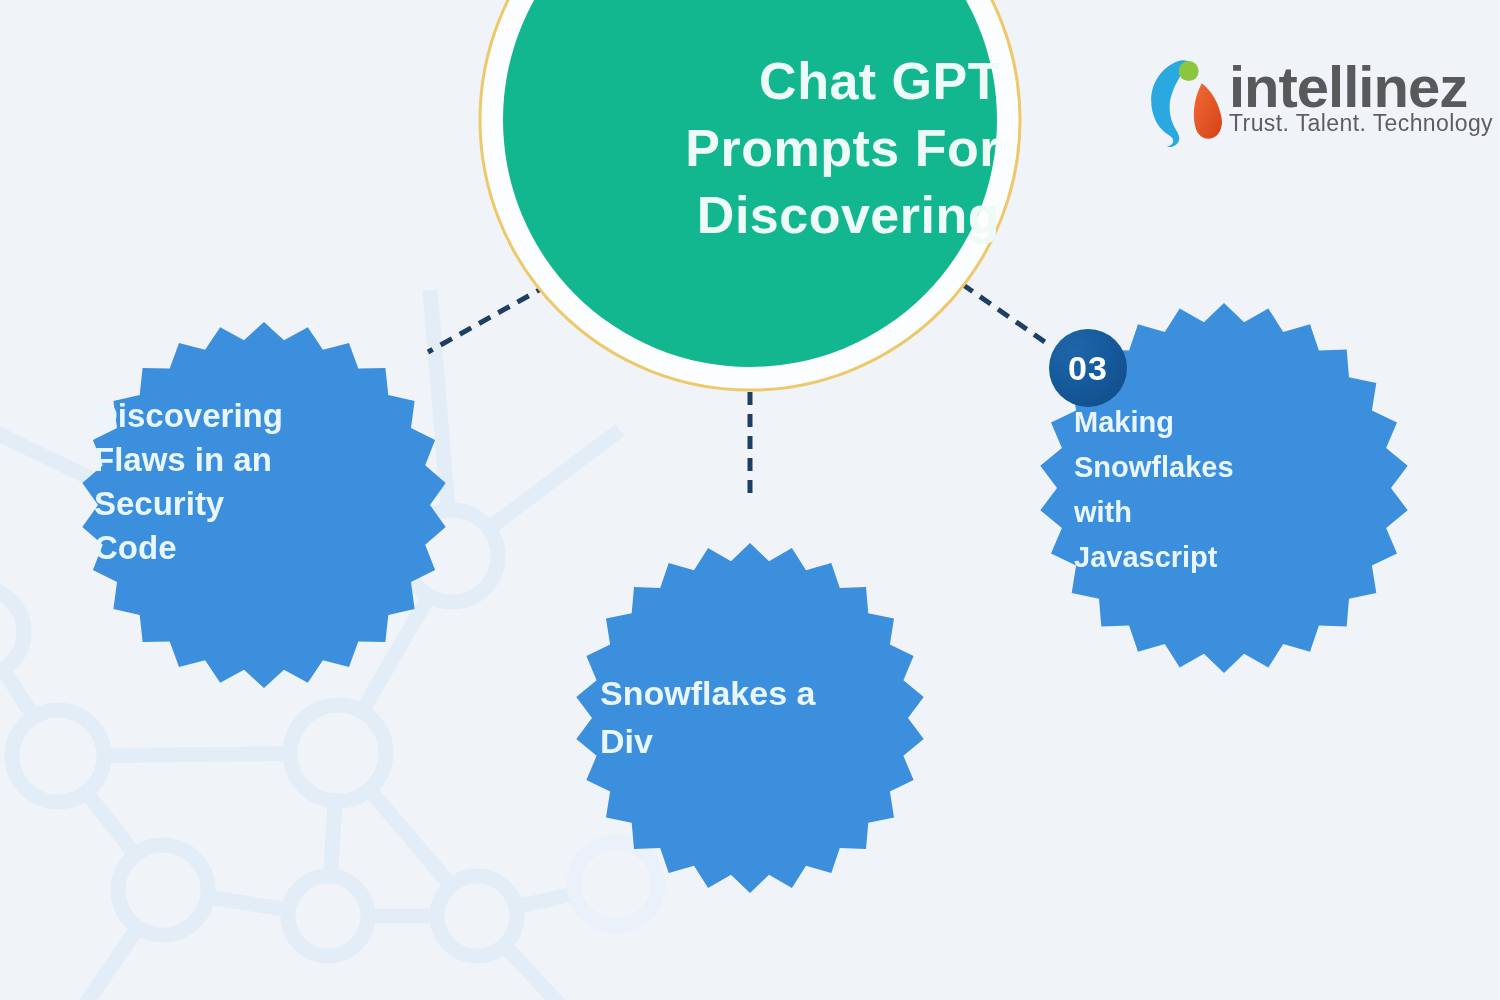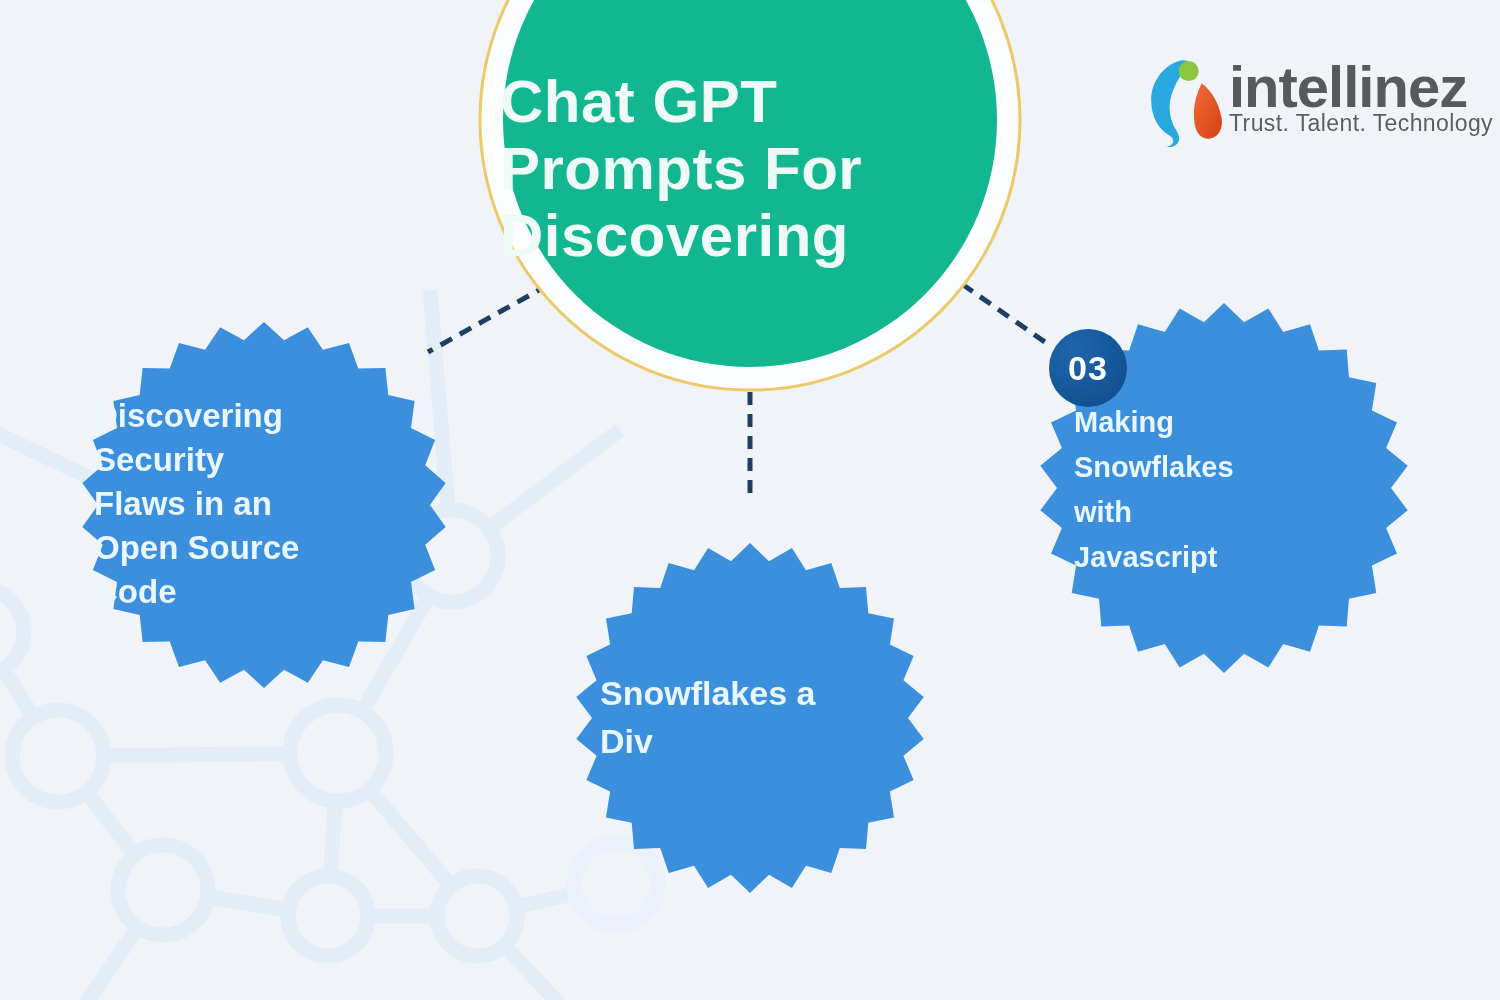--- a/index.html
+++ b/index.html
@@ -15,22 +15,22 @@
   .t1{left:94px;top:394px;width:340px;font-size:33px;line-height:44px;}
   .t2{left:600px;top:669px;width:300px;font-size:34px;line-height:48px;}
   .t3{left:1074px;top:400px;width:300px;font-size:29px;line-height:45px;}
   .badge{position:absolute;z-index:3;width:78px;height:78px;border-radius:50%;
          background:radial-gradient(circle at 32% 28%, #1f66a9 0%, #155a9c 45%, #114a85 100%);
          display:flex;align-items:center;justify-content:center;
          color:#ffffff;font-weight:bold;font-size:34px;letter-spacing:1px;}
   .b1{left:356px;top:326px;}
   .b2{left:711px;top:493px;}
   .b3{left:1049px;top:329px;}
-  .title{position:absolute;z-index:4;left:500px;top:48px;width:500px;text-align:left;
-         font-weight:bold;font-size:60px;line-height:67px;color:#eefaf6;letter-spacing:.5px;margin-top:20px;}
+  .title{position:absolute;z-index:4;left:500px;top:48px;width:500px;text-align:right;
+         font-weight:bold;font-size:52px;line-height:67px;color:#eefaf6;letter-spacing:.5px;}
   .logo{position:absolute;z-index:5;left:1150px;top:60px;display:flex;align-items:flex-start;}
   .logo-mark{display:block;margin-right:7px;}
   .logo-text{display:flex;flex-direction:column;margin-top:5px;}
   .logo-name{font-weight:bold;font-size:58px;line-height:44px;color:#58595a;letter-spacing:-1px;}
   .logo-tagline{font-size:23px;line-height:24px;color:#5d5e60;letter-spacing:.4px;margin-top:2px;}
 </style>
 </head>
 <body>
 
 <div class="canvas">
@@ -85,23 +85,22 @@
   <div class="badge b3">03</div>
 
   <div class="title">
     <div class="ln">Chat GPT</div>
     <div class="ln">Prompts For</div>
     <div class="ln">Discovering</div>
   </div>
 
   <div class="item-text t1">
     <span class="ln">Discovering</span>
+    <span class="ln">Flaws in an</span>
     <span class="ln">Security</span>
-    <span class="ln">Flaws in an</span>
-    <span class="ln">Open Source</span>
     <span class="ln">Code</span>
   </div>
   <div class="item-text t2">
     <span class="ln">Snowflakes a</span>
     <span class="ln">Div</span>
   </div>
   <div class="item-text t3">
     <span class="ln">Making</span>
     <span class="ln">Snowflakes</span>
     <span class="ln">with</span>

